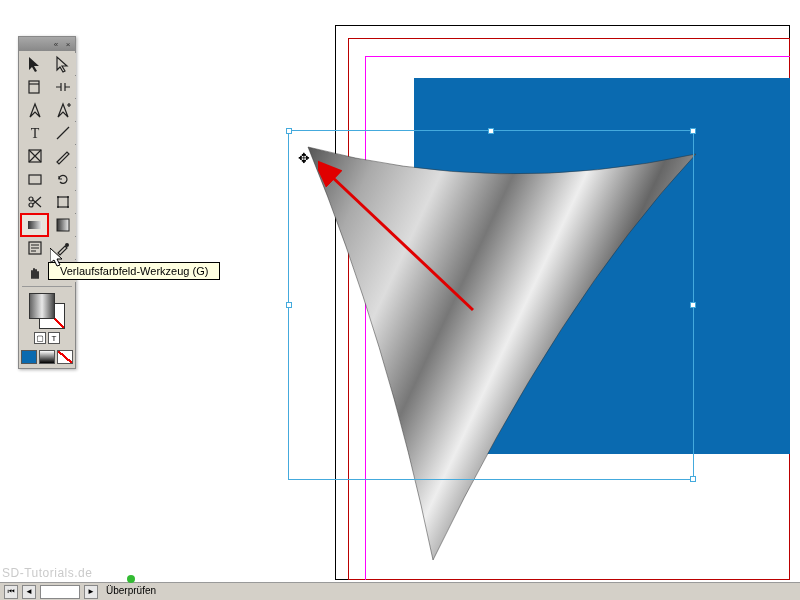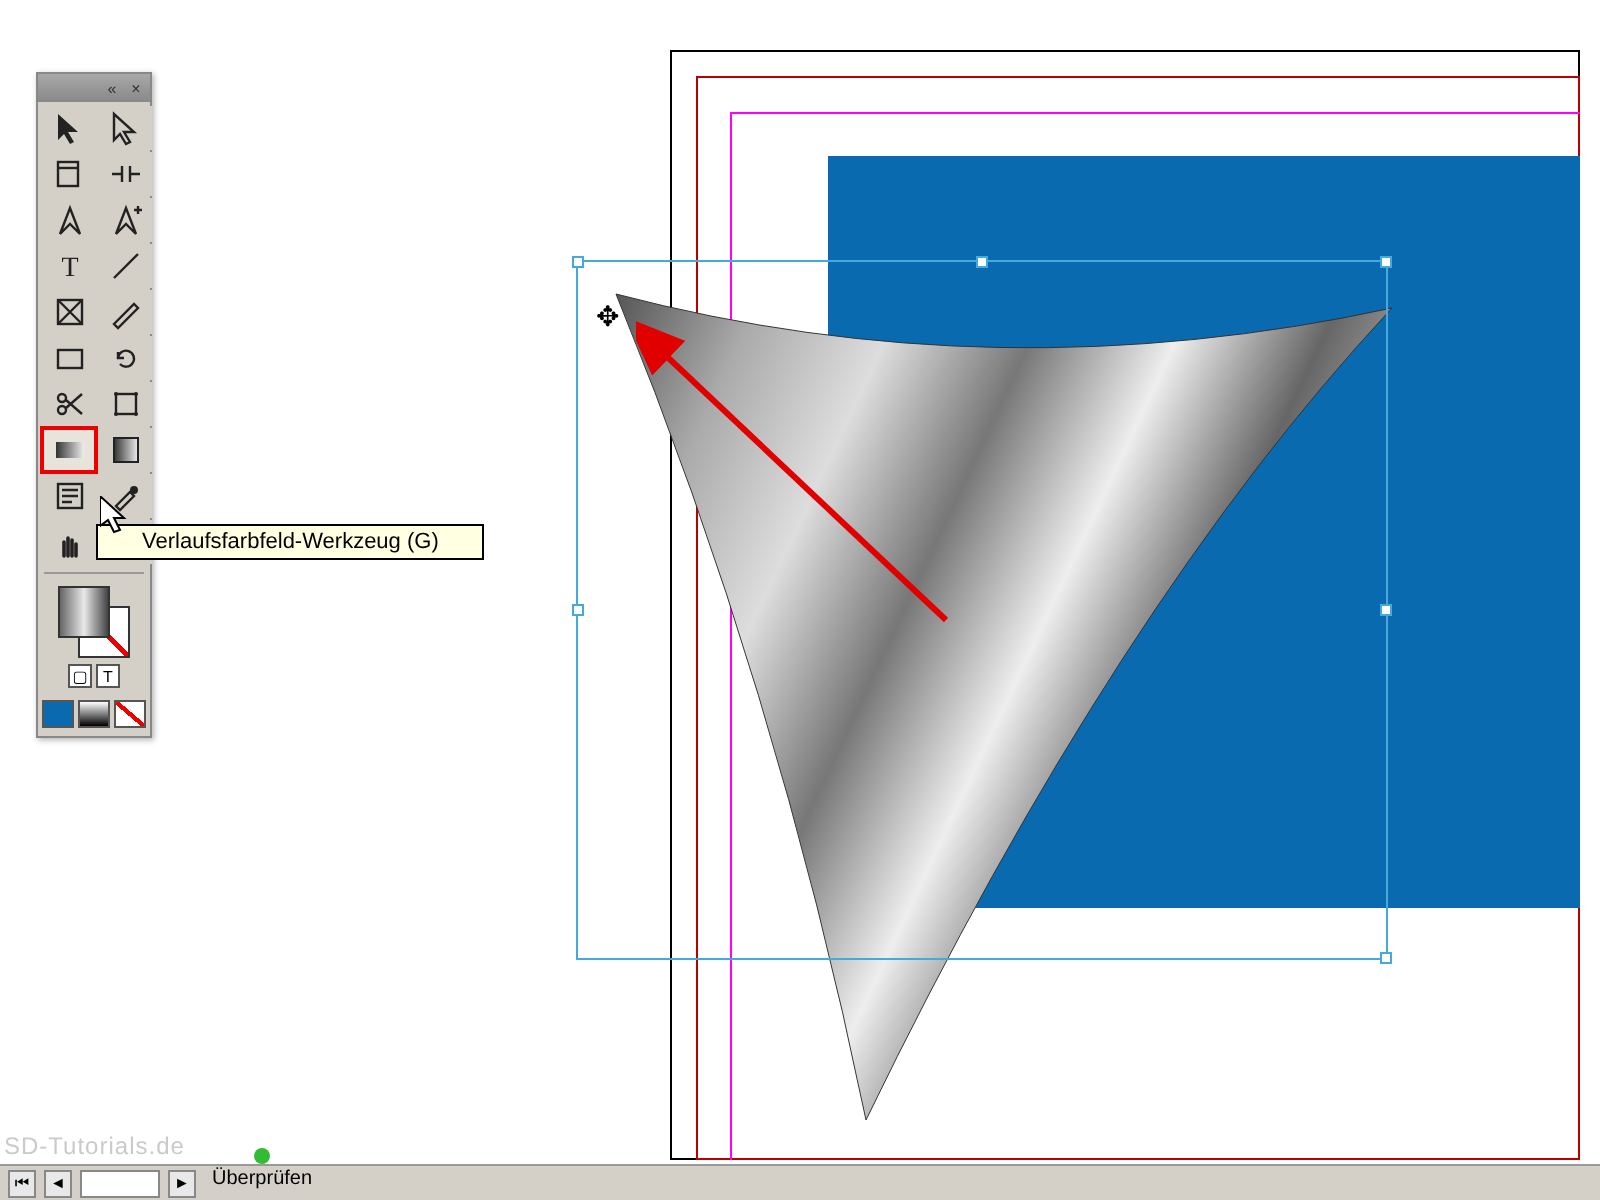--- a/index.html
+++ b/index.html
@@ -18,21 +18,21 @@
 .swatch-section { padding: 4px; display: flex; flex-direction: column; align-items: center; gap: 3px; }
 .fill-stroke { width: 36px; height: 36px; position: relative; }
 .fill-box { width: 26px; height: 26px; position: absolute; left: 0; top: 0; border: 1px solid #333; background: linear-gradient(90deg,#666,#e8e8e8,#444); }
 .stroke-box { width: 26px; height: 26px; position: absolute; right: 0; bottom: 0; border: 1px solid #333; background: #fff; }
 .stroke-box::after { content: ''; position: absolute; left: 0; top: 0; right: 0; bottom: 0; background: linear-gradient(to top right, transparent 46%, #e00 46%, #e00 54%, transparent 54%); }
 .small-swatch-row { display: flex; gap: 2px; }
 .small-sw { width: 12px; height: 12px; border: 1px solid #555; display: flex; align-items: center; justify-content: center; font-size: 8px; }
 .mode-row { display: flex; gap: 2px; margin-top: 3px; }
 .mode-sw { width: 16px; height: 14px; border: 1px solid #555; }
 
-.tooltip { position: absolute; left: 48px; top: 262px; background: #ffffe1; border: 1px solid #000; padding: 2px 22px; font-size: 11px; white-space: nowrap; z-index: 10; }
+.tooltip { position: absolute; left: 48px; top: 262px; background: #ffffe1; border: 1px solid #000; padding: 2px 11px; font-size: 11px; white-space: nowrap; z-index: 10; }
 
 .canvas-area { position: absolute; left: 0; top: 0; width: 800px; height: 600px; background: #fff; z-index: -1; }
 
 .blue-rect { position: absolute; left: 414px; top: 78px; width: 376px; height: 376px; background: #0a6ab0; }
 .selection-box { position: absolute; left: 288px; top: 130px; width: 406px; height: 350px; border: 1px solid #4ad; }
 .sel-handle { width: 6px; height: 6px; background: #fff; border: 1px solid #4ad; position: absolute; }
 
 .gradient-shape { position: absolute; left: 298px; top: 142px; }
 
 .arrow { position: absolute; left: 318px; top: 160px; z-index: 5; }

